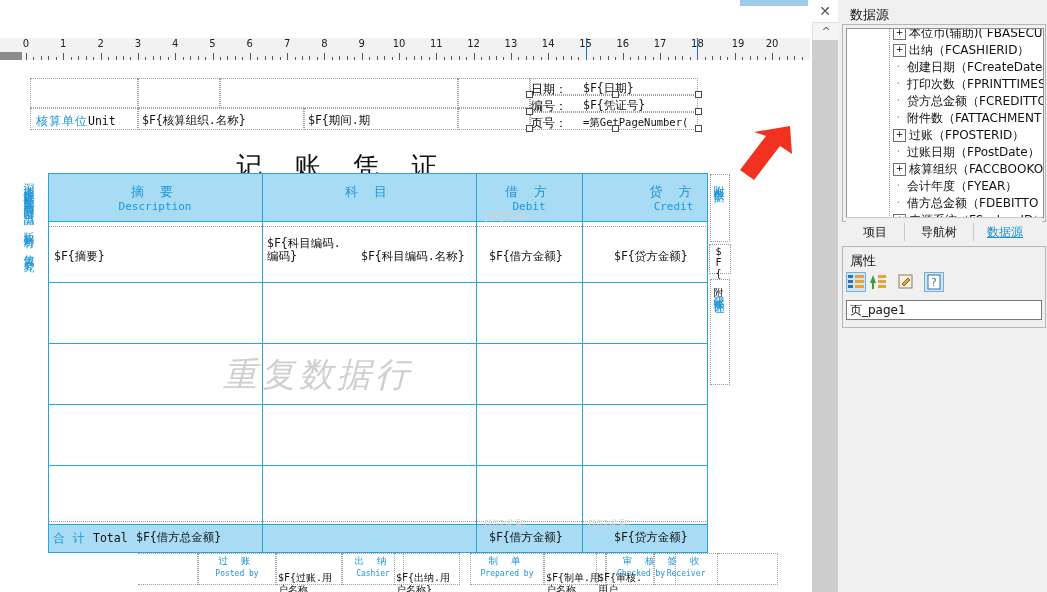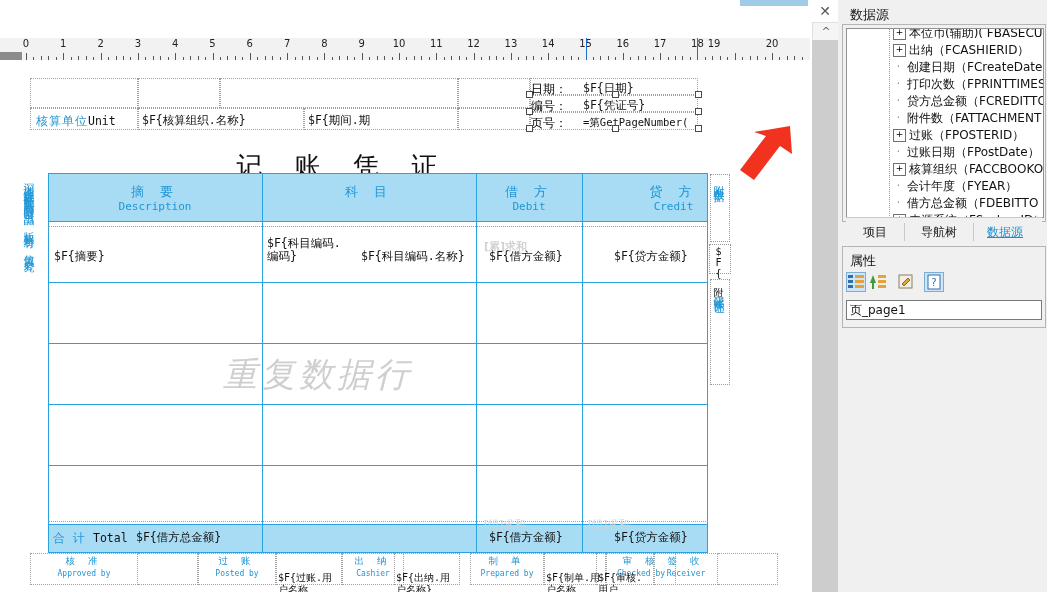--- a/index.html
+++ b/index.html
@@ -236,21 +236,21 @@
     <div class="tick" style="left: 667.56px; height: 3px;"></div>
     <div class="tick" style="left: 675.02px; height: 4px;"></div>
     <div class="tick" style="left: 682.48px; height: 4px;"></div>
     <div class="tick" style="left: 689.94px; height: 3px;"></div>
     <div class="num" style="left: 697.4px;">18</div>
     <div class="tick" style="left: 697.4px; height: 7px;"></div>
     <div class="tick" style="left: 704.86px; height: 3px;"></div>
     <div class="tick" style="left: 712.32px; height: 4px;"></div>
     <div class="tick" style="left: 719.78px; height: 4px;"></div>
     <div class="tick" style="left: 727.24px; height: 3px;"></div>
-    <div class="num" style="left: 714px; text-align: right;">19</div>
+    <div class="num" style="left: 738px; text-align: right;">19</div>
     <div class="tick" style="left: 734.7px; height: 7px;"></div>
     <div class="tick" style="left: 742.16px; height: 3px;"></div>
     <div class="tick" style="left: 749.62px; height: 4px;"></div>
     <div class="tick" style="left: 757.08px; height: 4px;"></div>
     <div class="tick" style="left: 764.54px; height: 3px;"></div>
     <div class="num" style="left: 772px;">20</div>
     <div class="tick" style="left: 772px; height: 7px;"></div>
     <div class="tick" style="left: 779.46px; height: 3px;"></div>
     <div class="tick" style="left: 786.92px; height: 4px;"></div>
     <div class="tick" style="left: 794.38px; height: 4px;"></div>
@@ -330,21 +330,21 @@
       </div>
       <div class="colhdr" style="left:428px;top:10px;width:106px;">
         <span class="cn">借  方</span>
         <span class="en">Debit</span>
       </div>
       <div class="colhdr" style="left:534px;top:10px;width:125px;padding-left:29px;">
         <span class="cn">贷  方</span>
         <span class="en">Credit</span>
       </div>
 
-      <div class="ghost" style="left:436px;top:66px;font-weight:bold;">[累]求和</div>
+      <div class="ghost" style="left:436px;top:36px;">[累]求和</div>
       <div class="cell-txt fld" style="left:6px;top:76px;">$F{摘要}</div>
       <div class="cell-txt fld" style="left:219px;top:64px;width:84px;line-height:13px;">$F{科目编码.编码}</div>
       <div class="cell-txt fld" style="left:313px;top:76px;">$F{科目编码.名称}</div>
       <div class="cell-txt fld" style="left:441px;top:76px;">$F{借方金额}</div>
       <div class="cell-txt fld" style="left:566px;top:76px;">$F{贷方金额}</div>
 
       <div class="abs" style="left:0;top:53px;width:660px;height:0;border-top:1px dotted #9a9a9a;"></div>
       <div class="abs" style="left:0;top:348px;width:660px;height:0;border-top:1px dotted #9a9a9a;"></div>
 
       <div class="cell-txt lbl-blue" style="left:5px;top:357px;font-size:12px;letter-spacing:2px;">合 计</div>
@@ -361,24 +361,20 @@
     <div class="dotted" style="position:absolute;left:692px;top:100px;width:20px;height:68px;"></div>
     <div class="vtext" style="left:694px;top:103px;font-size:11px;">附单数据(</div>
 
     <div class="dotted" style="position:absolute;left:691px;top:170px;width:22px;height:30px;"></div>
     <div class="vtext-blk" style="left:694px;top:172px;">$F{附</div>
 
     <div class="dotted" style="position:absolute;left:692px;top:205px;width:20px;height:106px;"></div>
     <div class="vtext" style="left:694px;top:212px;">张记账凭证</div>
 
     <div id="signrow">
-      <div class="sigcell" style="left:0px;width:108px;">
-        <span class="sig-cn">核    准</span>
-        <span class="sig-en">Approved by</span>
-      </div>
       <div class="sigcell" style="left:108px;width:60px;border-left:none;"></div>
 
       <div class="sigcell" style="left:168px;width:78px;">
         <span class="sig-cn">过    账</span>
         <span class="sig-en">Posted by</span>
       </div>
       <div class="sigcell" style="left:246px;width:66px;">
         <span class="sig-val">$F{过账.用户名称</span>
       </div>
 

